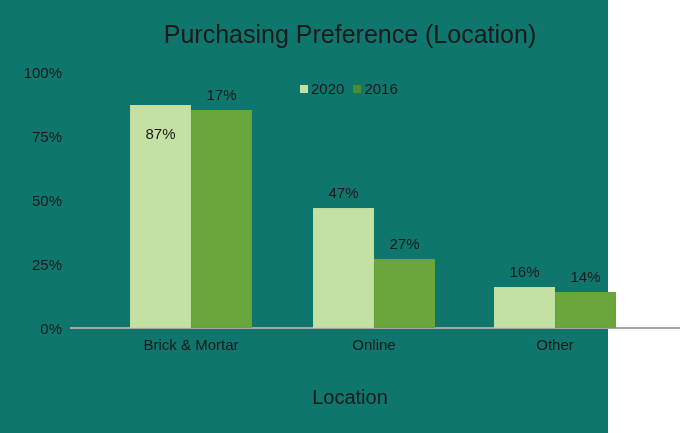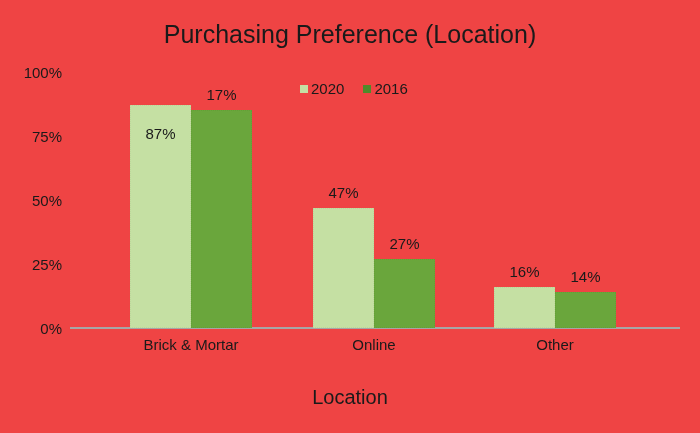--- a/index.html
+++ b/index.html
@@ -10,23 +10,23 @@
   body {
     width: 700px;
     height: 433px;
     font-family: "Liberation Sans", sans-serif;
     color: #000000;
     overflow: hidden;
   }
 
   #chart-root {
     position: relative;
-    width: 700px;
+    width: 608px;
     height: 433px;
-    background: #ef4444;
+    background: #0f766e;
   }
 
   
   .chart-title {
     position: absolute;
     top: 20px;
     left: 0;
     width: 700px;
     text-align: center;
     font-size: 25px;
@@ -137,21 +137,21 @@
     white-space: nowrap;
   }
 
   
   .legend {
     position: absolute;
     top: 80px;
     left: 300px;
     display: flex;
     align-items: center;
-    gap: 19px;
+    gap: 9px;
   }
   .legend-item {
     display: flex;
     align-items: center;
     gap: 3px;
   }
   .legend-swatch {
     width: 8px;
     height: 8px;
     display: inline-block;

